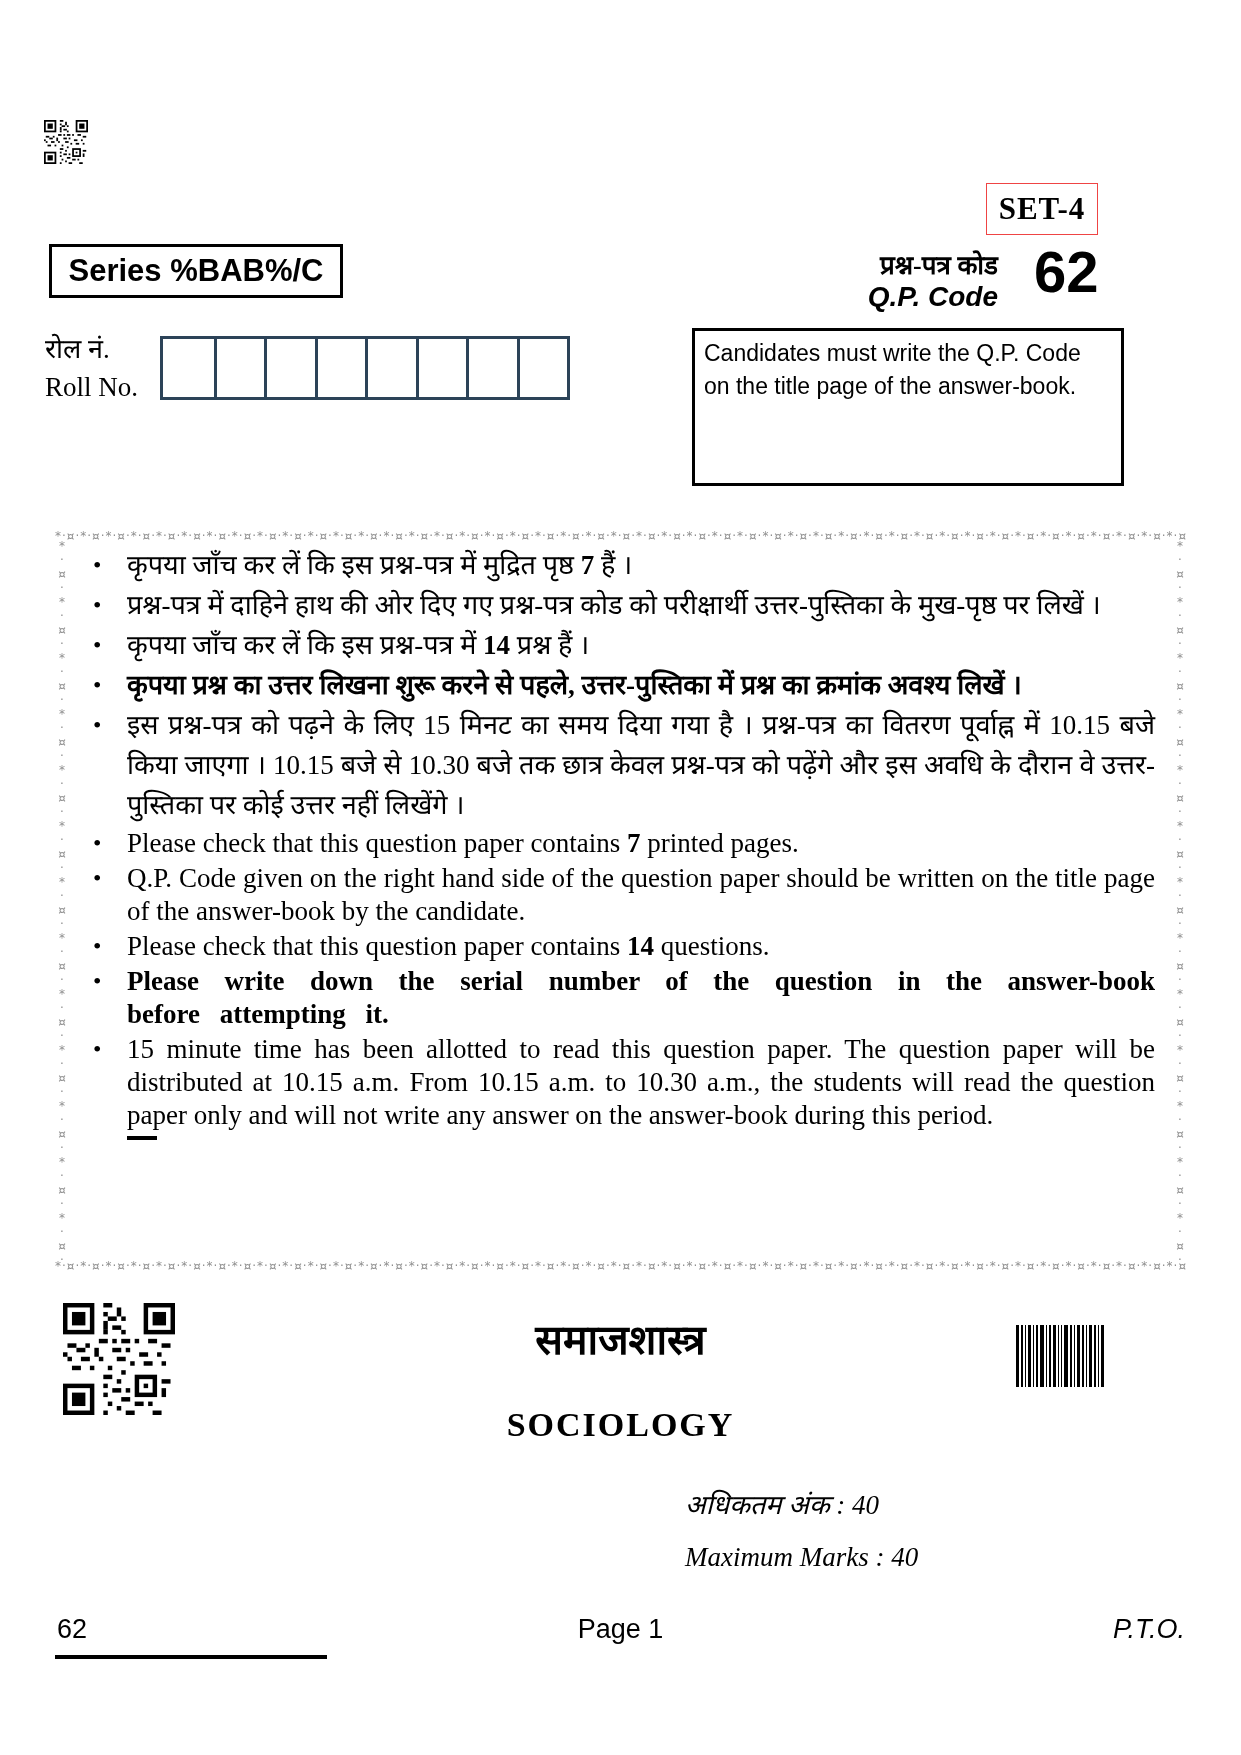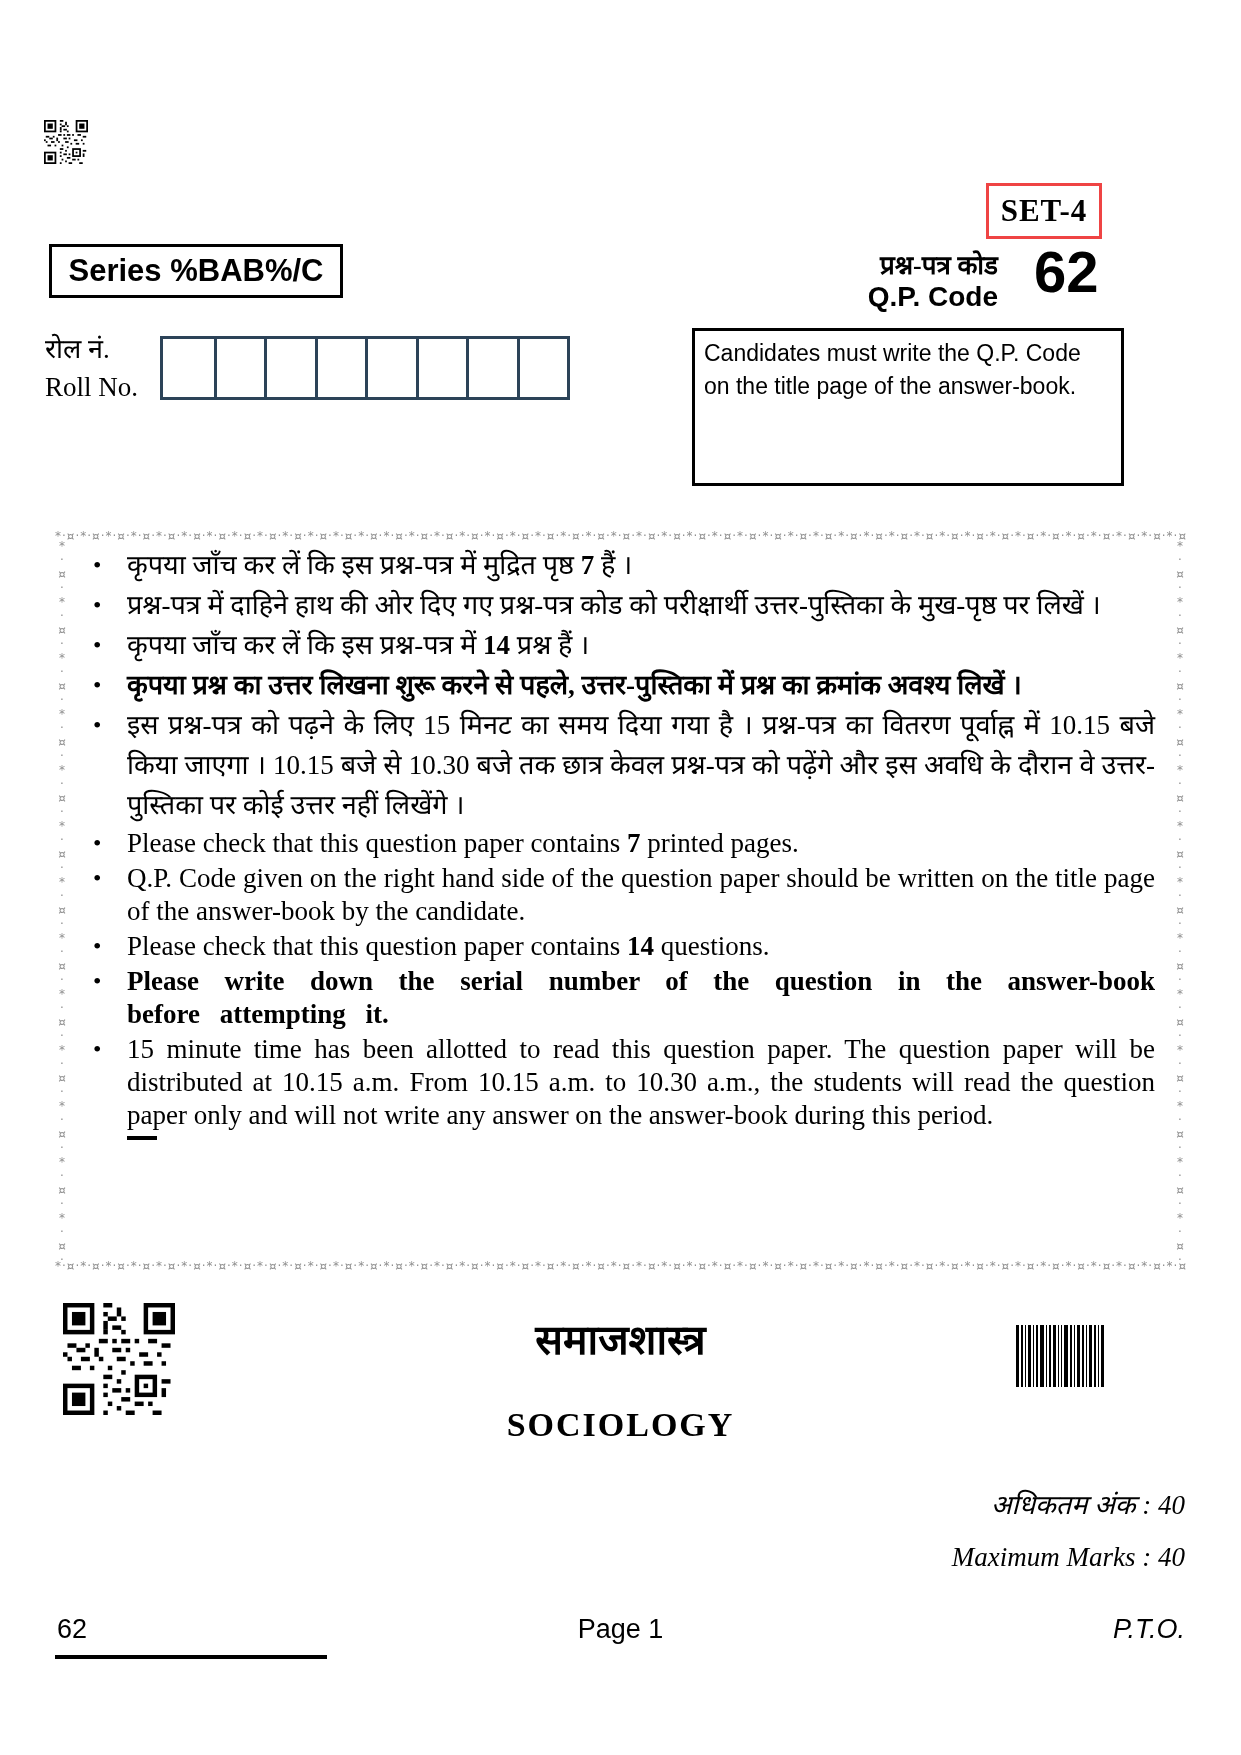--- a/index.html
+++ b/index.html
@@ -4,26 +4,26 @@
 <style>
   html,body{margin:0;padding:0;background:#e8e8e8;}
   .page{position:relative;width:1241px;height:1755px;background:#ffffff;color:#000;
         font-family:"Liberation Serif",serif;overflow:hidden;margin:0 auto;}
   .abs{position:absolute;}
 
   
   .series-box{left:49px;top:244px;width:288px;height:48px;border:3px solid #000;
     display:flex;align-items:center;justify-content:center;
     font-family:"Liberation Sans",sans-serif;font-weight:bold;font-size:31px;}
-  .set4-box{left:986px;top:183px;width:110px;height:50px;border:3px solid #ef4444;
+  .set4-box{left:986px;top:183px;width:110px;height:50px;border:1px solid #ef4444;
     display:flex;align-items:center;justify-content:center;
     font-family:"Liberation Serif",serif;font-weight:bold;font-size:31px;letter-spacing:1px;}
   .qp-label{right:243px;top:250px;text-align:right;font-weight:bold;line-height:31px;}
   .qp-label .l1{font-size:26px;}
-  .qp-label .l2{font-family:"Liberation Sans",sans-serif;font-size:28px;}
+  .qp-label .l2{font-family:"Liberation Sans",sans-serif;font-size:28px;font-style:italic;}
   .qp-value{left:1034px;top:242px;font-family:"Liberation Sans",sans-serif;
     font-weight:bold;font-size:58px;line-height:60px;}
 
   
   .roll-label{left:45px;top:330px;font-size:27px;line-height:38px;}
   .roll-grid{left:160px;top:336px;width:404px;height:58px;display:grid;
     grid-template-columns:repeat(8,1fr);border:3px solid #2c4358;background:#fff;}
   .roll-cell{border-left:3px solid #2c4358;}
   .roll-cell:first-child{border-left:none;}
 
@@ -57,21 +57,21 @@
   .short-rule{width:30px;height:4px;background:#000;margin:4px 0 0 42px;}
 
   
   .title-hi{left:0;width:100%;top:1310px;text-align:center;font-weight:bold;font-size:41px;}
   .title-en{left:0;width:100%;top:1406px;text-align:center;font-weight:bold;
     font-size:34px;letter-spacing:2px;font-family:"Liberation Serif",serif;}
 
   
   .meta{font-style:italic;font-size:27px;line-height:27px;}
   .meta-left{left:56px;top:1492px;width:500px;height:90px;}
-  .meta-right{right:56px;top:1492px;width:500px;height:90px;text-align:right;}
+  .meta-right{right:56px;top:1492px;width:500px;height:90px;}
   .meta .l1{position:absolute;top:0;width:100%;}
   .meta .l2{position:absolute;top:52px;width:100%;}
 
   
   .footer-code{left:57px;top:1614px;font-family:"Liberation Sans",sans-serif;font-size:27px;}
   .footer-rule{left:55px;top:1655px;width:272px;height:4px;background:#000;}
   .footer-page{left:0;width:100%;top:1614px;text-align:center;
     font-family:"Liberation Sans",sans-serif;font-size:27px;}
   .footer-pto{right:56px;top:1614px;font-family:"Liberation Sans",sans-serif;
     font-style:italic;font-size:27px;}

